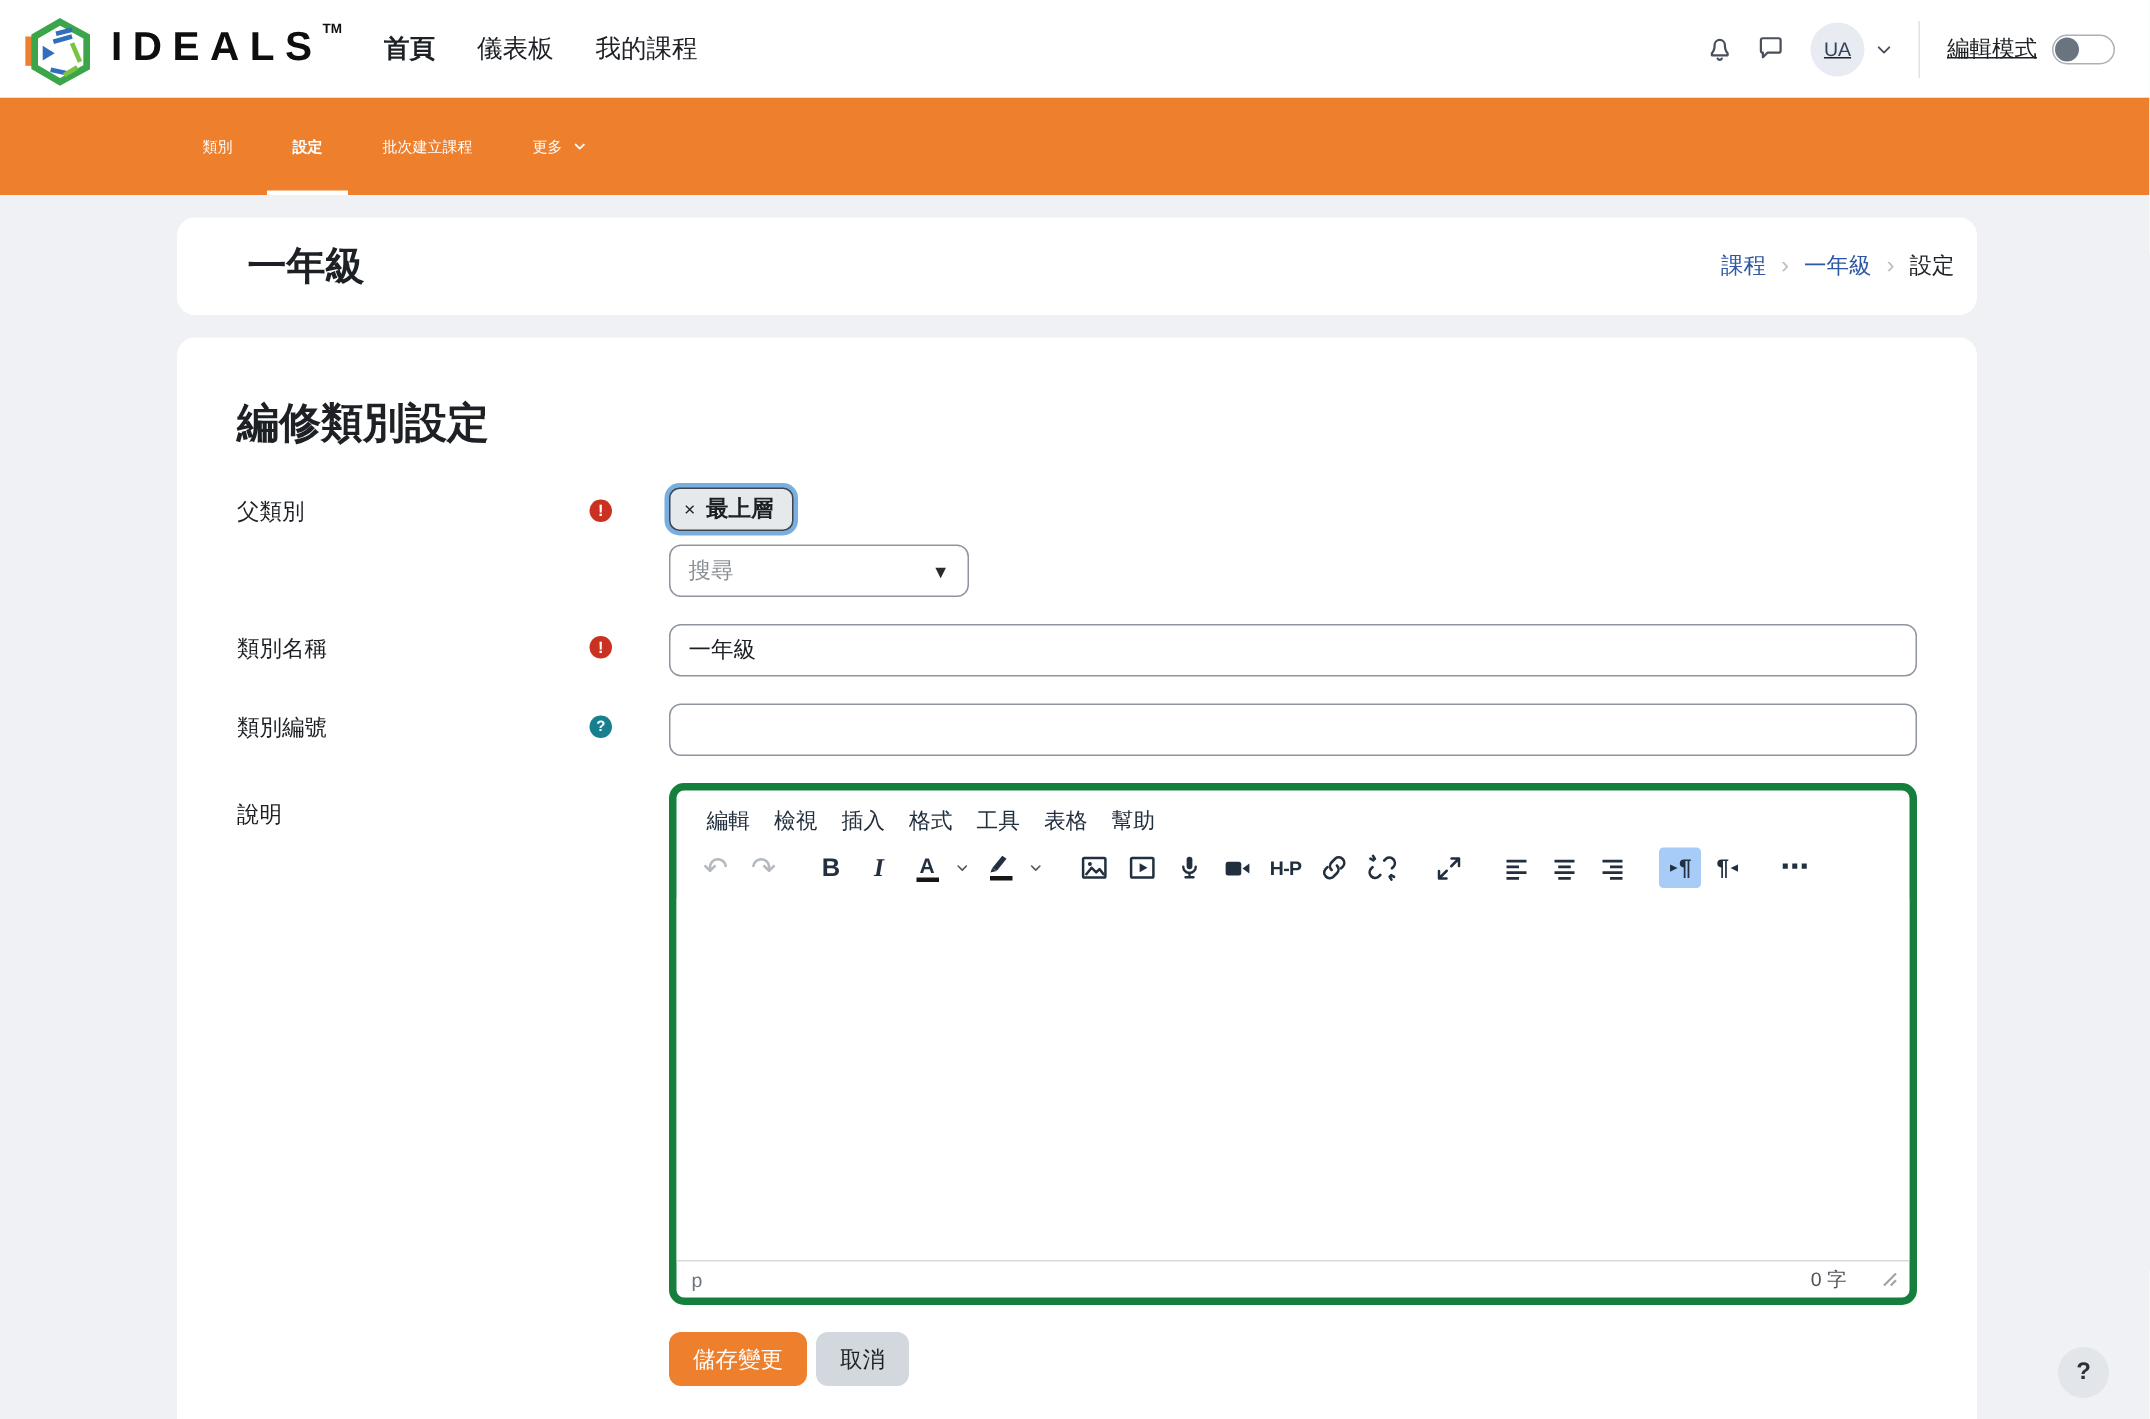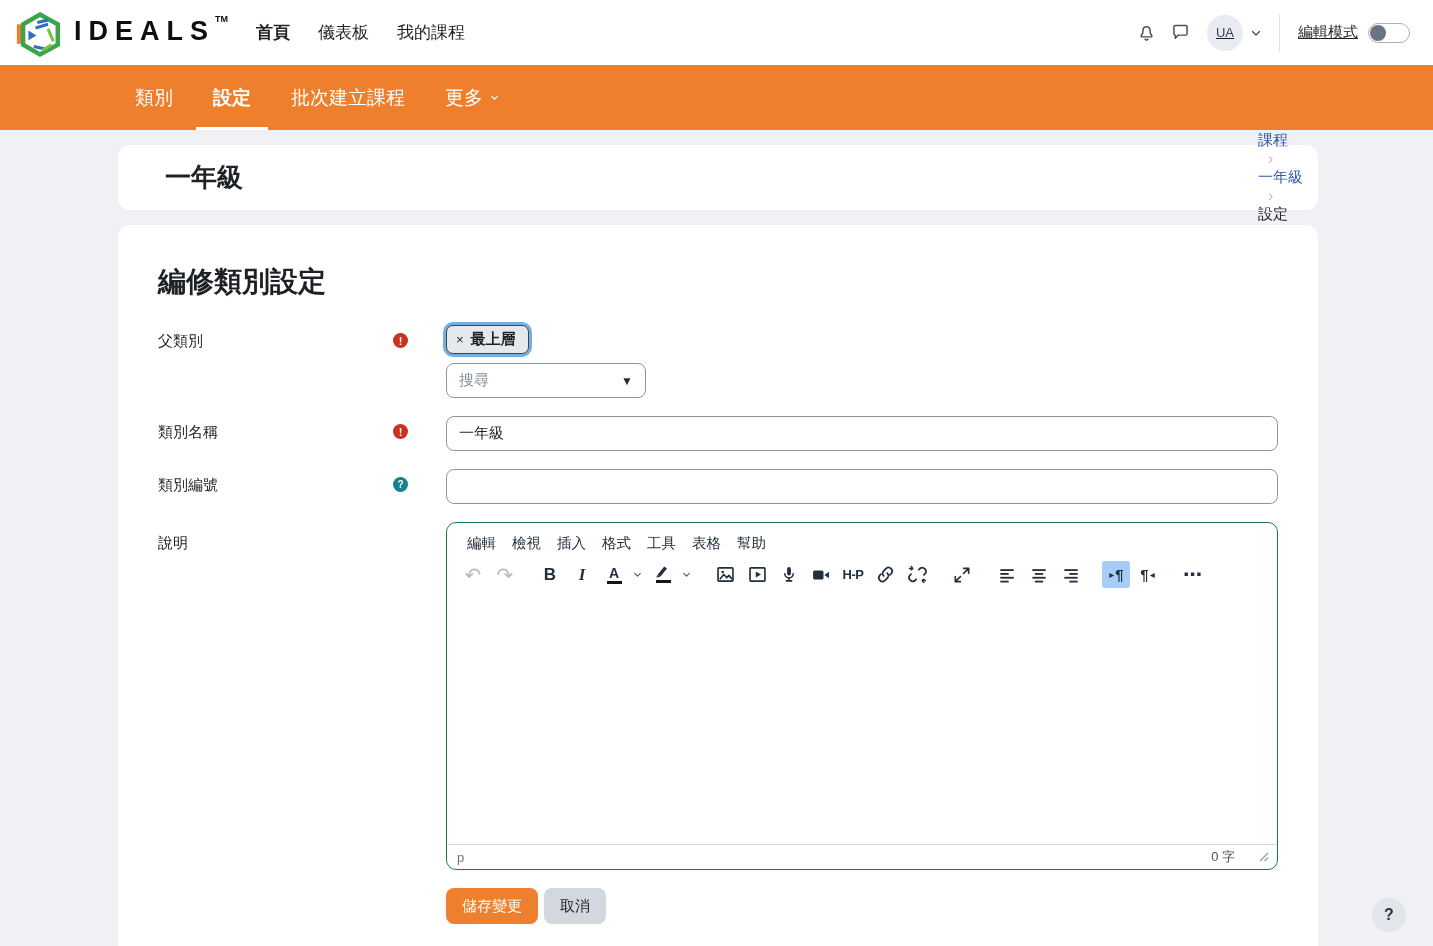--- a/index.html
+++ b/index.html
@@ -47,38 +47,38 @@
     width: 16px; height: 16px; border-radius: 50%; background: #6a7480;
     position: absolute; left: 1px; top: 1px;
   }
 
   
   .subnav {
     height: 65px; background: #ee7f2d; display: flex; align-items: stretch;
     padding-left: 118px; position: relative; z-index: 1;
   }
   .subnav-item {
-    color: #fff; font-size: 19px; padding: 0 17px; margin-right: 6px;
+    color: #fff; font-size: 10px; padding: 0 17px; margin-right: 6px;
     display: flex; align-items: center; cursor: pointer; position: relative; white-space: nowrap;
   }
   .subnav-item.active { font-weight: 700; }
   .subnav-item.active::after {
     content: ""; position: absolute; left: 0; right: 0; bottom: 0; height: 3px; background: #fff;
   }
   .subnav-item .dd-arrow { margin-left: 6px; display: flex; align-items: center; }
 
   
   .main { padding: 15px 0 0 118px; }
   .card { width: 1200px; background: #fff; border-radius: 12px; }
   .titlebar {
     height: 65px; display: flex; align-items: center; justify-content: space-between;
     padding: 0 15px 0 47px;
   }
   .page-title { font-size: 26px; font-weight: 700; color: #1d2125; }
-  .breadcrumb { display: flex; align-items: flex-start; font-size: 15px; flex-direction: column; }
+  .breadcrumb { display: flex; align-items: center; font-size: 15px; }
   .crumb-link { color: #2e57a5; cursor: pointer; }
   .crumb-sep { color: #b9bec5; margin: 0 10px; font-size: 16px; }
   .crumb-current { color: #1d2125; }
 
   .formcard { margin-top: 15px; padding: 38px 40px 40px 40px; height: 745px; }
   .form-heading { font-size: 28px; font-weight: 700; margin-bottom: 24px; color: #1d2125; }
 
   .form-row { display: flex; margin-bottom: 18px; }
   .f-label { width: 235px; font-size: 15px; color: #1d2125; padding-top: 7px; }
   .f-icons { width: 53px; padding-top: 8px; }
@@ -104,21 +104,21 @@
   }
   .search-ph { color: #8a9097; font-size: 15px; flex: 1; }
   .search-arrow { color: #2b2b2b; font-size: 12px; }
 
   .text-input {
     width: 100%; height: 35px; border: 1px solid #8f959e; border-radius: 8px;
     padding: 0 12px; font-size: 15px; color: #1d2125; font-family: inherit; background: #fff; outline: none;
   }
 
   
-  .editor { border: 1px solid #15803d; border-radius: 10px; height: 348px; display: flex; flex-direction: column; overflow: hidden; background: #fff; }
+  .editor { border: 5px solid #15803d; border-radius: 10px; height: 348px; display: flex; flex-direction: column; overflow: hidden; background: #fff; }
   .ed-menubar { display: flex; padding: 7px 10px 2px 12px; }
   .ed-menu { font-size: 14.5px; color: #222f3e; padding: 4px 8px; border-radius: 3px; cursor: pointer; }
   .ed-toolbar { display: flex; align-items: center; padding: 2px 10px 7px 12px; }
   .tgrp { display: flex; align-items: center; margin-right: 13px; }
   .tbtn {
     min-width: 28px; height: 27px; display: flex; align-items: center; justify-content: center;
     color: #222f3e; cursor: pointer; border-radius: 3px; margin-right: 4px; position: relative;
   }
   .tbtn.disabled { color: #b4bac0; }
   .tbtn.active-tool { background: #a6ccf7; }

